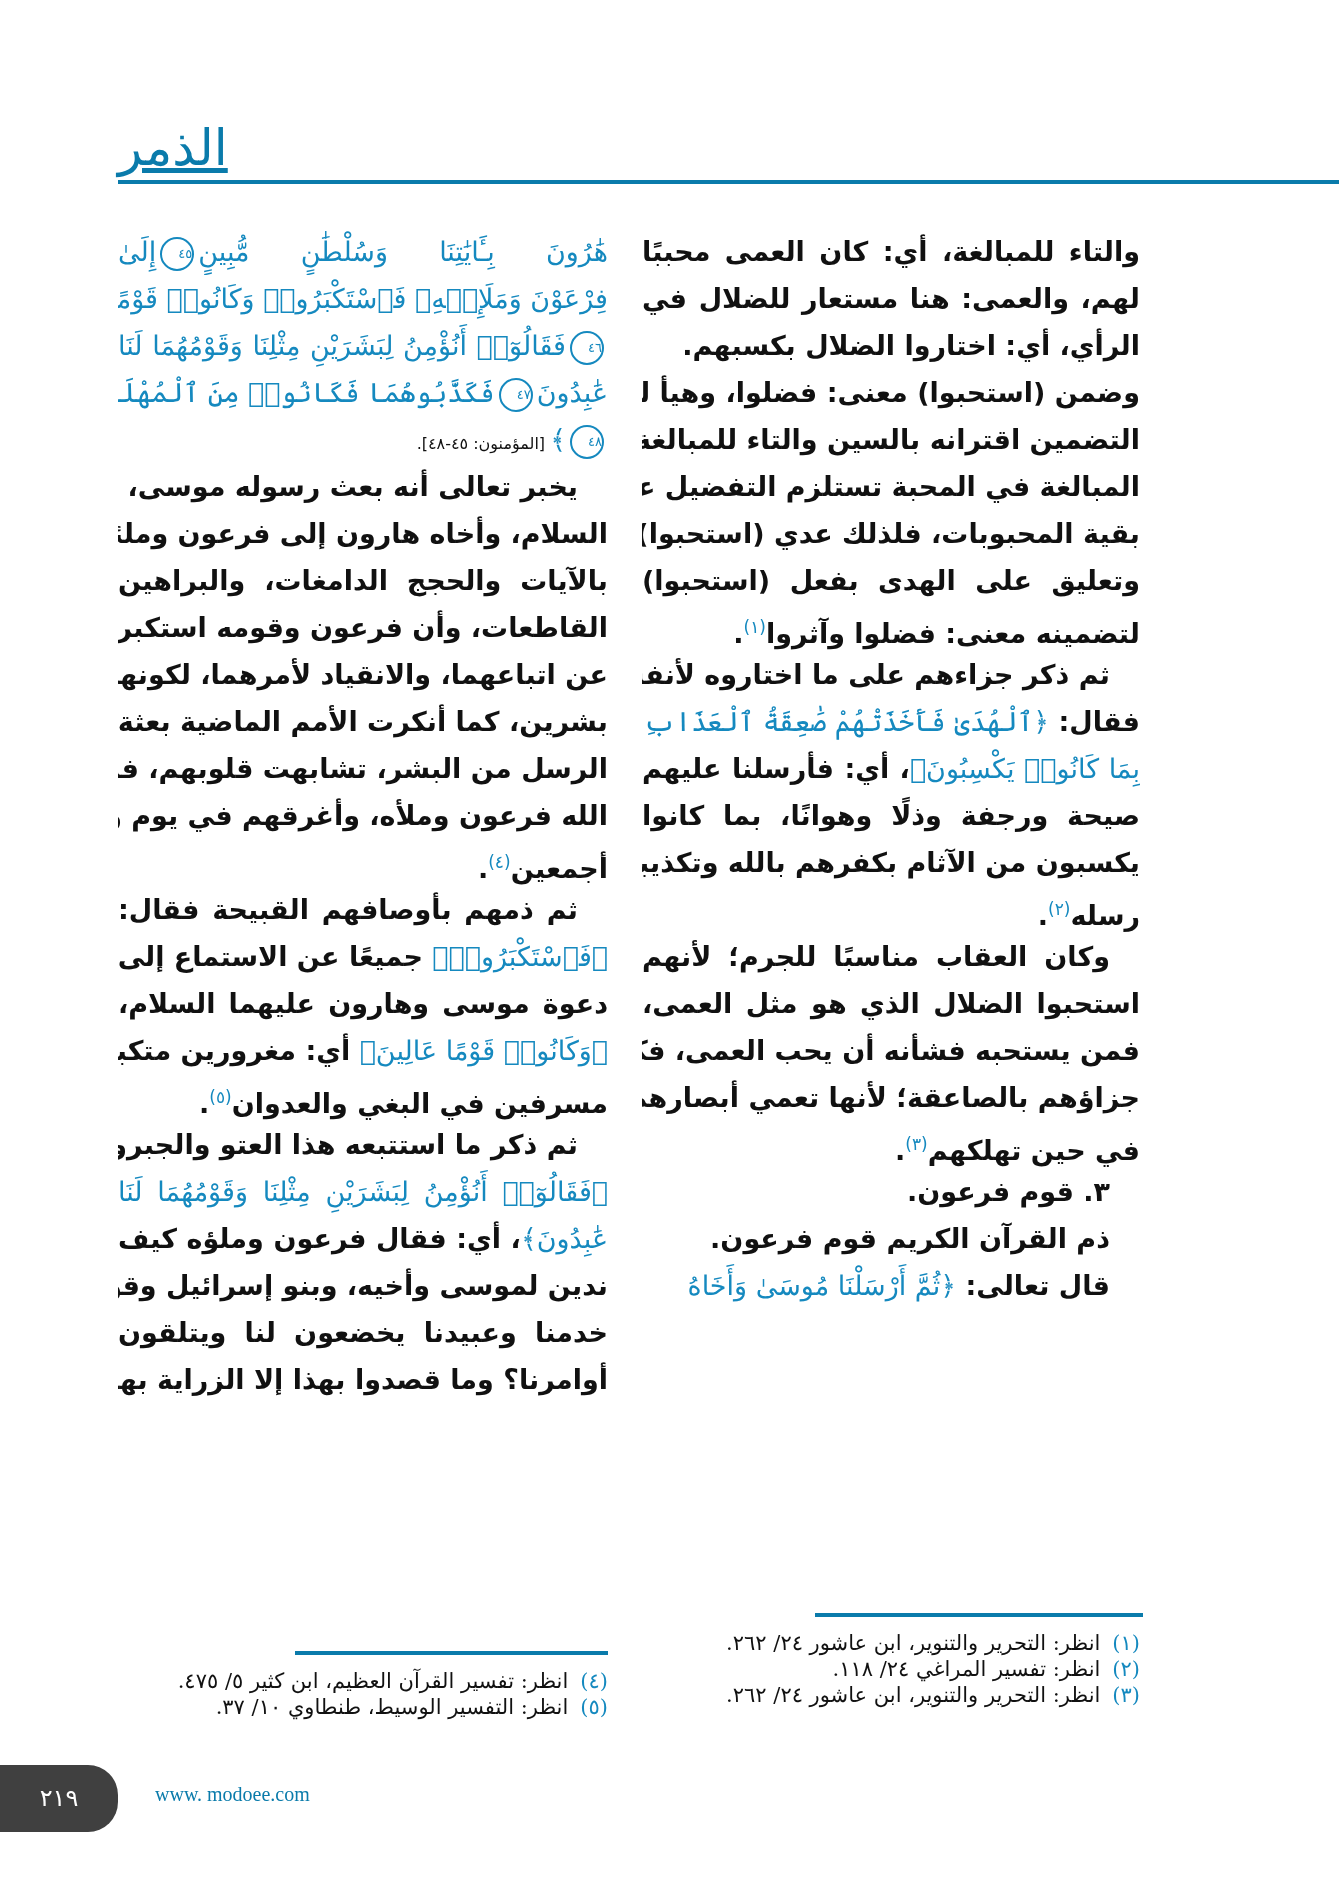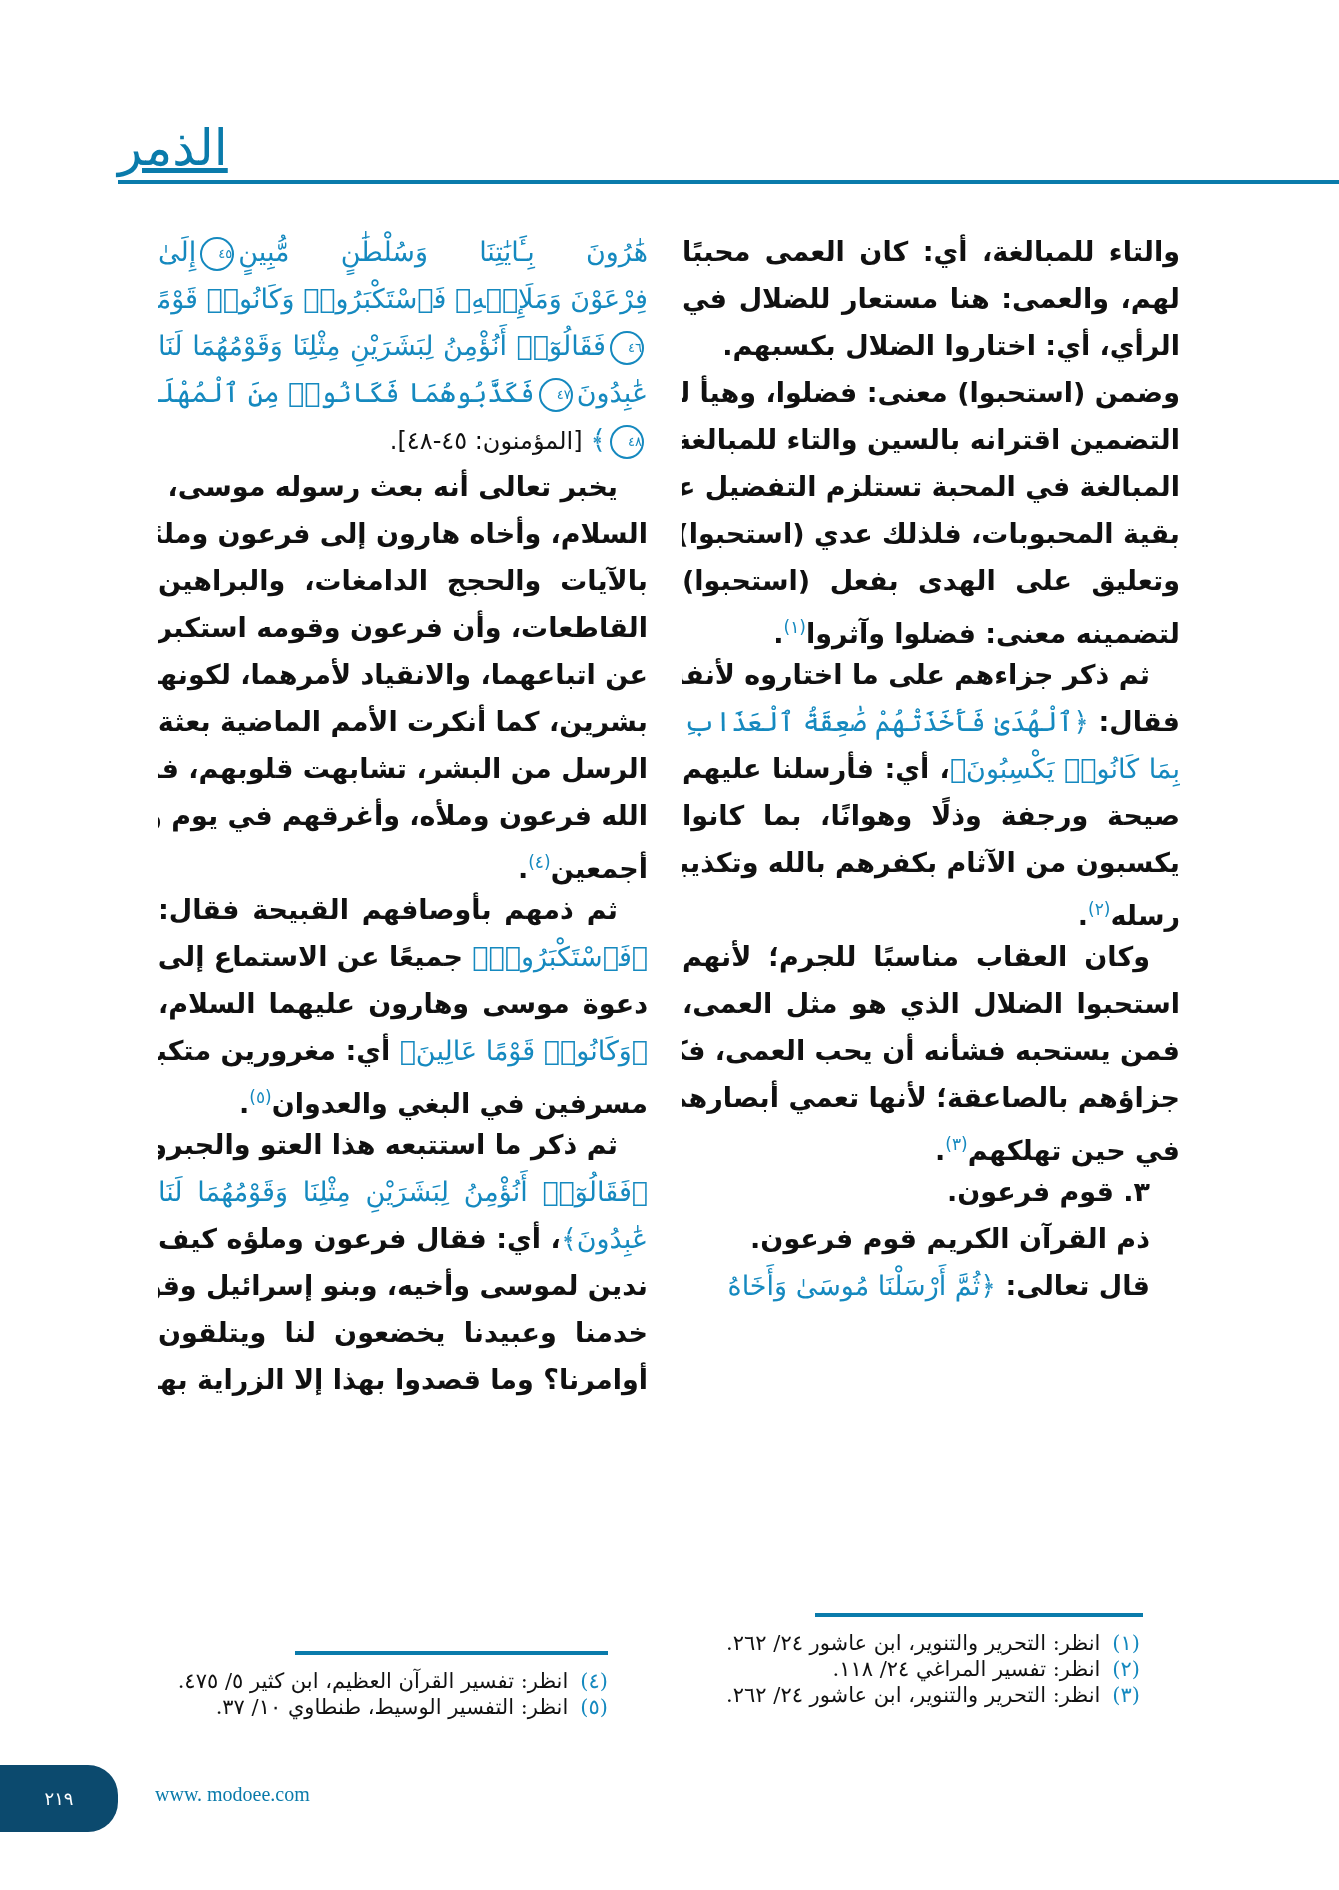--- a/index.html
+++ b/index.html
@@ -1,39 +1,39 @@
 <!DOCTYPE html>
 <html><head>
 <meta charset="utf-8">
 <style>
   html, body { margin:0; padding:0; background:#ffffff; }
   body { width:1339px; height:1890px; position:relative; overflow:hidden;
          font-family:"DejaVu Sans", sans-serif; color:#111; }
   .hdr-title { position:absolute; left:118px; top:118px; font-size:50px; color:#0a7bab;
                font-family:"DejaVu Serif", serif; line-height:60px; direction:rtl;text-decoration:underline; }
   .hdr-rule { position:absolute; left:118px; right:0; top:180px; height:4px; background:#0a7bab; }
-  .col { position:absolute; direction:rtl; text-align:justify; text-align-last:right;margin-left:40px; }
+  .col { position:absolute; direction:rtl; text-align:justify; text-align-last:right; }
   .col-right { left:642px; width:498px; top:228px; }
   .col-left  { left:118px; width:490px; top:228px; }
   .line { font-size:27px; font-weight:bold; line-height:47px; height:47px; white-space:nowrap;
           text-align:justify; text-align-last:justify; overflow:hidden; }
   .line.last { text-align-last:right; }
   .line.indent { padding-right:30px; }
   .quran { color:#1589bf; font-weight:normal; font-family:"DejaVu Serif", serif; }
   .orn { color:#1589bf; font-weight:normal; }
   .sup { color:#1589bf; font-size:17px; font-weight:normal; vertical-align:super; }
   .ayah-num { display:inline-block; width:30px; height:30px; border:2px solid #1589bf; border-radius:50%;
               color:#1589bf; font-size:13px; text-align:center; line-height:30px; font-weight:normal;
               vertical-align:middle; margin:0 4px; }
-  .ref { color:#111; font-weight:normal; font-size:24px; }
+  .ref { color:#111; font-weight:normal; font-size:16px; }
   .fn-rule { position:absolute; height:4px; background:#0a7bab; }
   .fn { position:absolute; direction:rtl; font-size:21px; line-height:26px; white-space:nowrap; font-family:"DejaVu Serif", serif; }
   .fn .num { color:#1589bf; margin-left:12px; }
-  .page-pill { position:absolute; left:0; top:1765px; width:118px; height:67px; background:#0c4a6e;
-               border-radius:0 30px 30px 0; color:#ffffff; font-size:18px; text-align:center; line-height:67px; }
+  .page-pill { position:absolute; left:0; top:1765px; width:118px; height:67px; background:#404040;
+               border-radius:0 30px 30px 0; color:#ffffff; font-size:24px; text-align:center; line-height:67px; }
   .url { position:absolute; left:155px; top:1783px; font-size:20px; color:#0a7bab; font-family:Liberation Serif, serif; }
 </style>
 </head>
 <body>
 
 <div class="hdr-title">الذمر</div>
 <div class="hdr-rule"></div>
 
 <div class="col col-right" id="col-right">
     <div class="line"><span>والتاء للمبالغة، أي: كان العمى محببًا</span></div>

